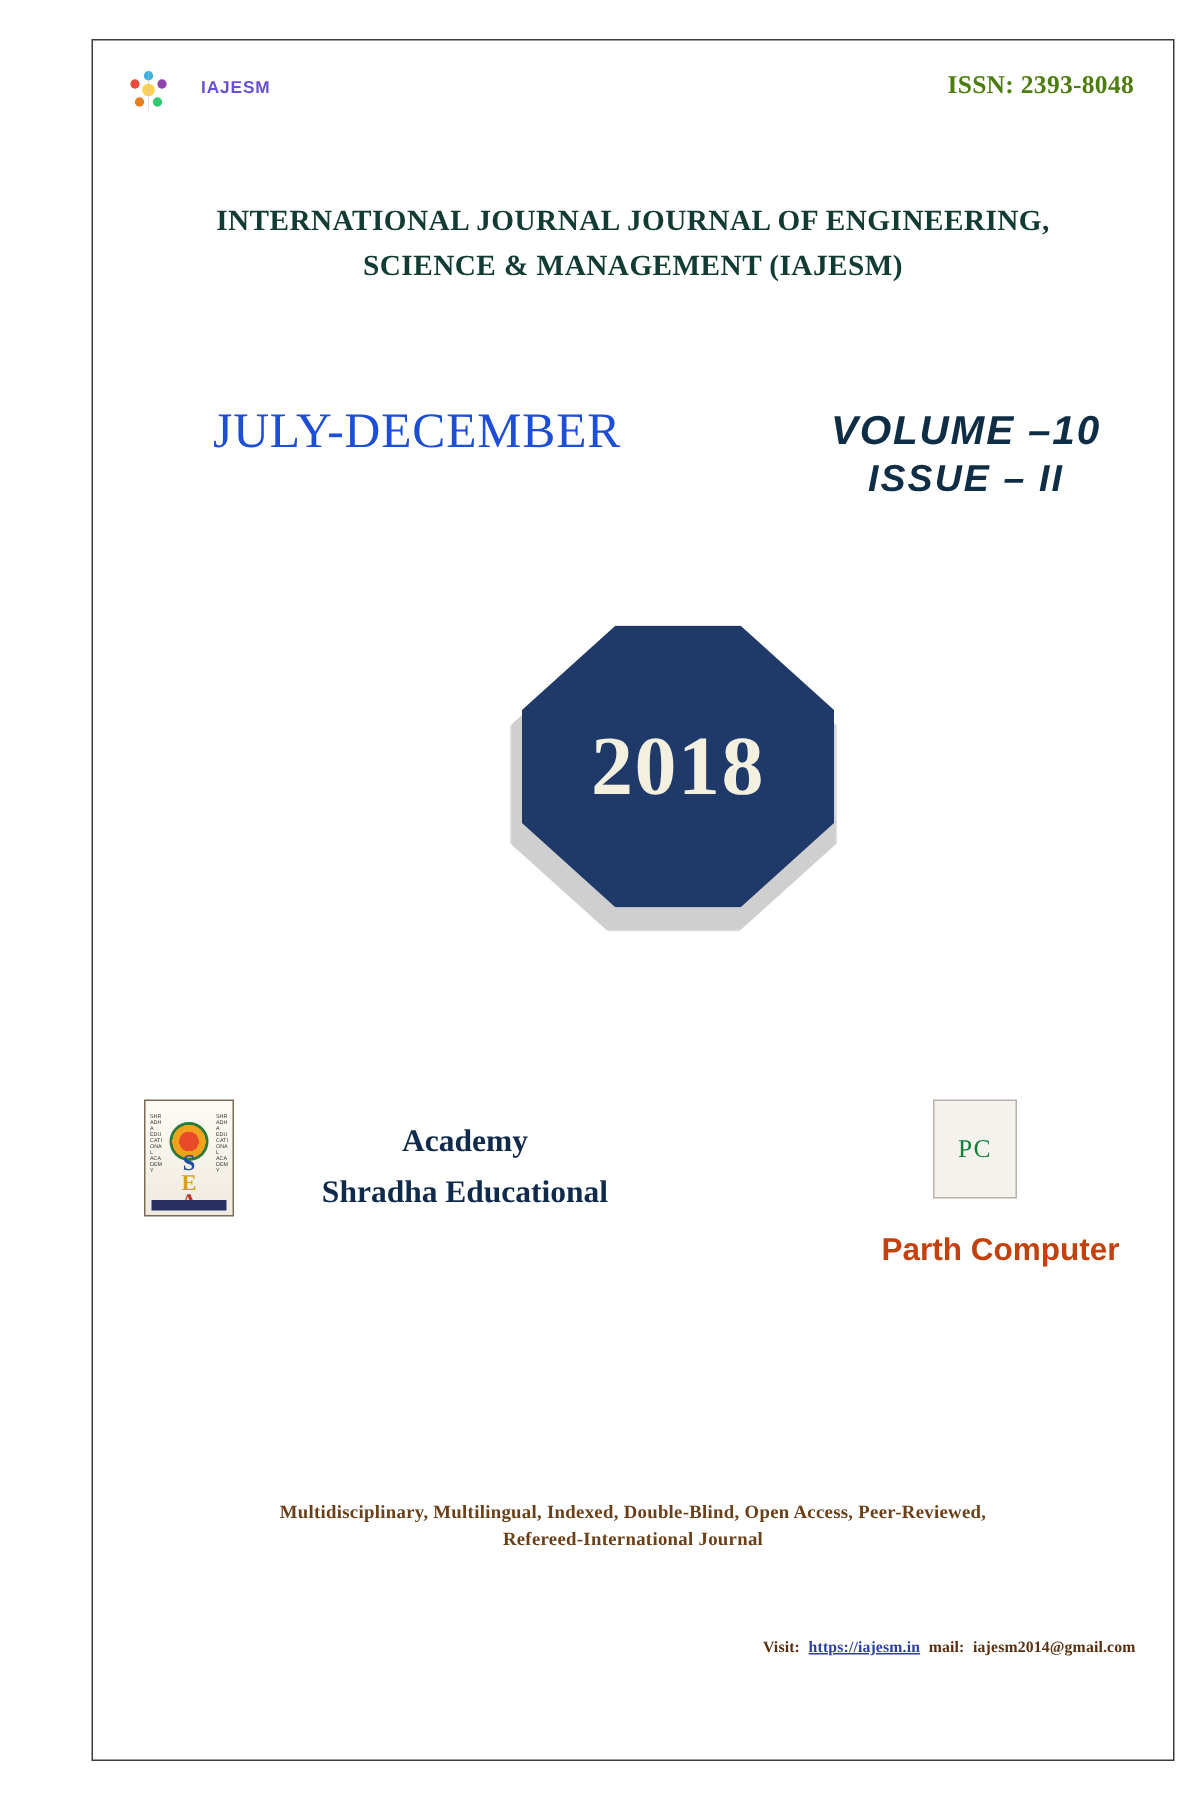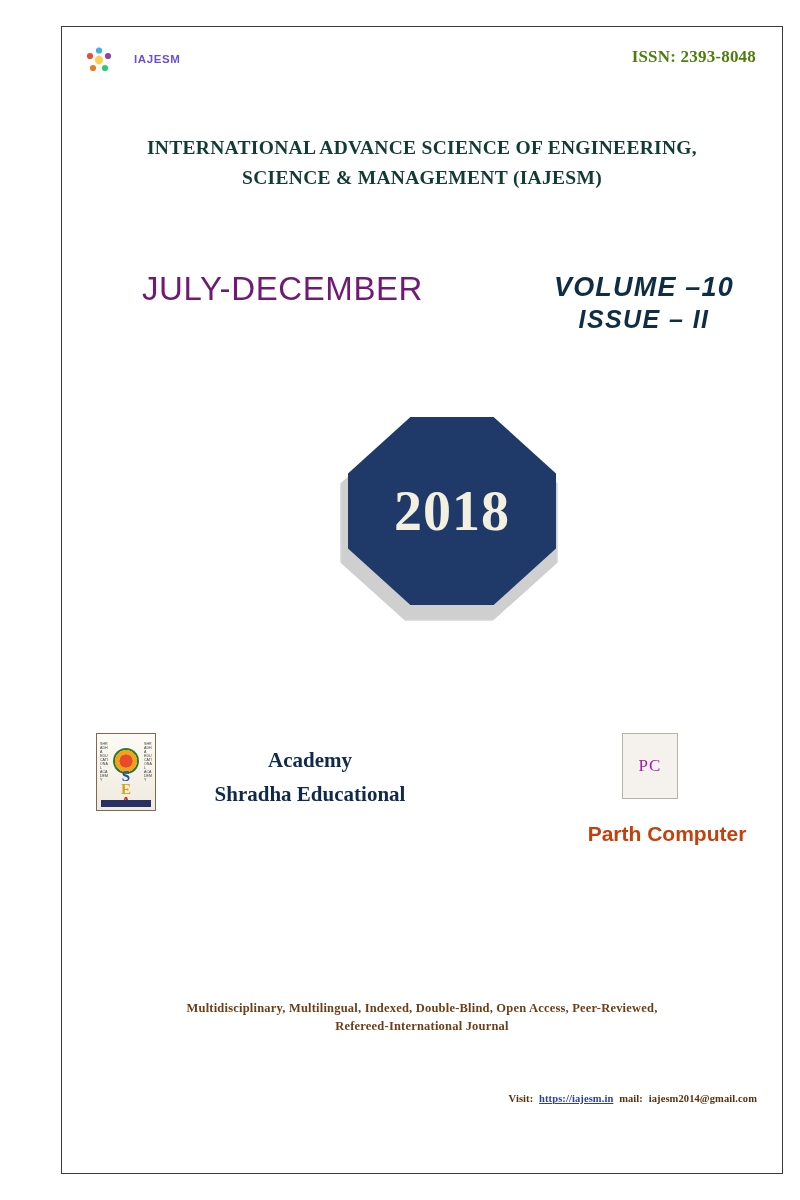--- a/index.html
+++ b/index.html
@@ -90,24 +90,24 @@
     line-height: 30px;
     letter-spacing: 0.3px;
     color: #123c33;
   }
 
   
   .period {
     position: absolute;
     left: 80px;
     top: 243px;
-    font-family: Liberation Sans, sans-serif;
+    font-family: Liberation Serif, serif;
     font-size: 33px;
     letter-spacing: 0.6px;
-    color: #701a75;
+    color: #1d4ed8;
   }
   .volume-block {
     position: absolute;
     right: 48px;
     top: 244px;
     text-align: center;
     font-family: "Liberation Sans", sans-serif;
     font-weight: bold;
     font-style: italic;
     color: #0f2d45;
@@ -241,21 +241,21 @@
     top: 706px;
     width: 54px;
     height: 64px;
     background: #f5f2ee;
     border: 1px solid #b9b2a8;
     display: flex;
     align-items: center;
     justify-content: center;
     font-family: "Liberation Serif", serif;
     font-size: 17px;
-    color: #a21caf;
+    color: #15803d;
     letter-spacing: 1px;
   }
   .pc-name {
     position: absolute;
     left: 490px;
     top: 795px;
     width: 230px;
     text-align: center;
     font-family: Liberation Sans, sans-serif;
     font-weight: bold;
@@ -311,21 +311,21 @@
           <circle cx="9" cy="23" r="3.1" fill="#e67e22"></circle>
           <circle cx="6" cy="11" r="3.1" fill="#e74c3c"></circle>
           <path d="M15 1 L15 29" stroke="#bdbdbd" stroke-width="0.6" opacity="0.5"></path>
         </svg>
       </div>
       <div class="logo-text">IAJESM</div>
       <div class="issn">ISSN: 2393-8048</div>
     </div>
 
     <div class="journal-title">
-      <div>INTERNATIONAL ADVANCE SCIENCE OF ENGINEERING,</div>
+      <div>INTERNATIONAL JOURNAL JOURNAL OF ENGINEERING,</div>
       <div>SCIENCE &amp; MANAGEMENT (IAJESM)</div>
     </div>
 
     <div class="period">JULY-DECEMBER</div>
     <div class="volume-block">
       <div class="volume-line1">VOLUME –10</div>
       <div class="volume-line2">ISSUE – II</div>
     </div>
 
     <div class="badge-wrap">

